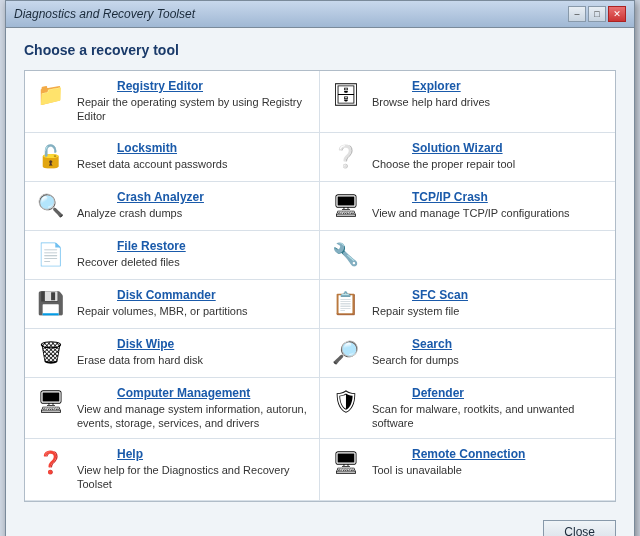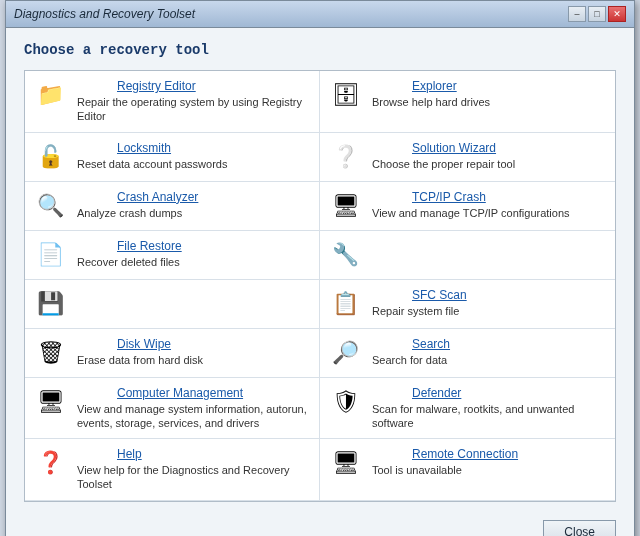--- a/index.html
+++ b/index.html
@@ -54,21 +54,20 @@
       border-color: #aa2222;
     }
     .content {
       padding: 14px 18px 10px 18px;
     }
     .page-title {
       font-size: 14px;
       font-weight: bold;
       color: #1a3a6a;
       margin-bottom: 12px;
-      font-family: Liberation Mono, monospace;
     }
     .tools-grid {
       display: grid;
       grid-template-columns: 1fr 1fr;
       gap: 0;
       border: 1px solid #b0bcc8;
       background: white;
     }
     .tool-item {
       display: flex;
@@ -89,21 +88,21 @@
       display: flex;
       align-items: center;
       justify-content: center;
       font-size: 22px;
     }
     .tool-text { flex: 1; }
     .tool-link {
       color: #1a5aaa;
       text-decoration: underline;
       font-size: 12px;
-      font-weight: normal;
+      font-weight: bold;
       cursor: pointer;
       display: block;
       margin-bottom: 2px;
       padding-left: 40px;
     }
     .tool-desc {
       color: #333;
       font-size: 11px;
       line-height: 1.3;
     }
@@ -185,40 +184,44 @@
     <div class="tool-text">
       <span class="tool-link">File Restore</span>
       <span class="tool-desc">Recover deleted files</span>
     </div>
   </div>
         <div class="tool-item">
     <div class="tool-icon" style="font-size:22px;">🔧</div>
   </div>
         <div class="tool-item">
     <div class="tool-icon" style="font-size:22px;">💾</div>
+    <div class="tool-text">
+      <span class="tool-link">Disk Commander</span>
+      <span class="tool-desc">Repair volumes, MBR, or partitions</span>
+    </div>
   </div>
         <div class="tool-item">
     <div class="tool-icon" style="font-size:22px;">📋</div>
     <div class="tool-text">
       <span class="tool-link">SFC Scan</span>
       <span class="tool-desc">Repair system file</span>
     </div>
   </div>
         <div class="tool-item">
     <div class="tool-icon" style="font-size:22px;">🗑</div>
     <div class="tool-text">
       <span class="tool-link">Disk Wipe</span>
       <span class="tool-desc">Erase data from hard disk</span>
     </div>
   </div>
         <div class="tool-item">
     <div class="tool-icon" style="font-size:22px;">🔎</div>
     <div class="tool-text">
       <span class="tool-link">Search</span>
-      <span class="tool-desc">Search for data</span>
+      <span class="tool-desc">Search for dumps</span>
     </div>
   </div>
         <div class="tool-item">
     <div class="tool-icon" style="font-size:22px;">🖥</div>
     <div class="tool-text">
       <span class="tool-link">Computer Management</span>
       <span class="tool-desc">View and manage system information, autorun, events, storage, services, and drivers</span>
     </div>
   </div>
         <div class="tool-item">

